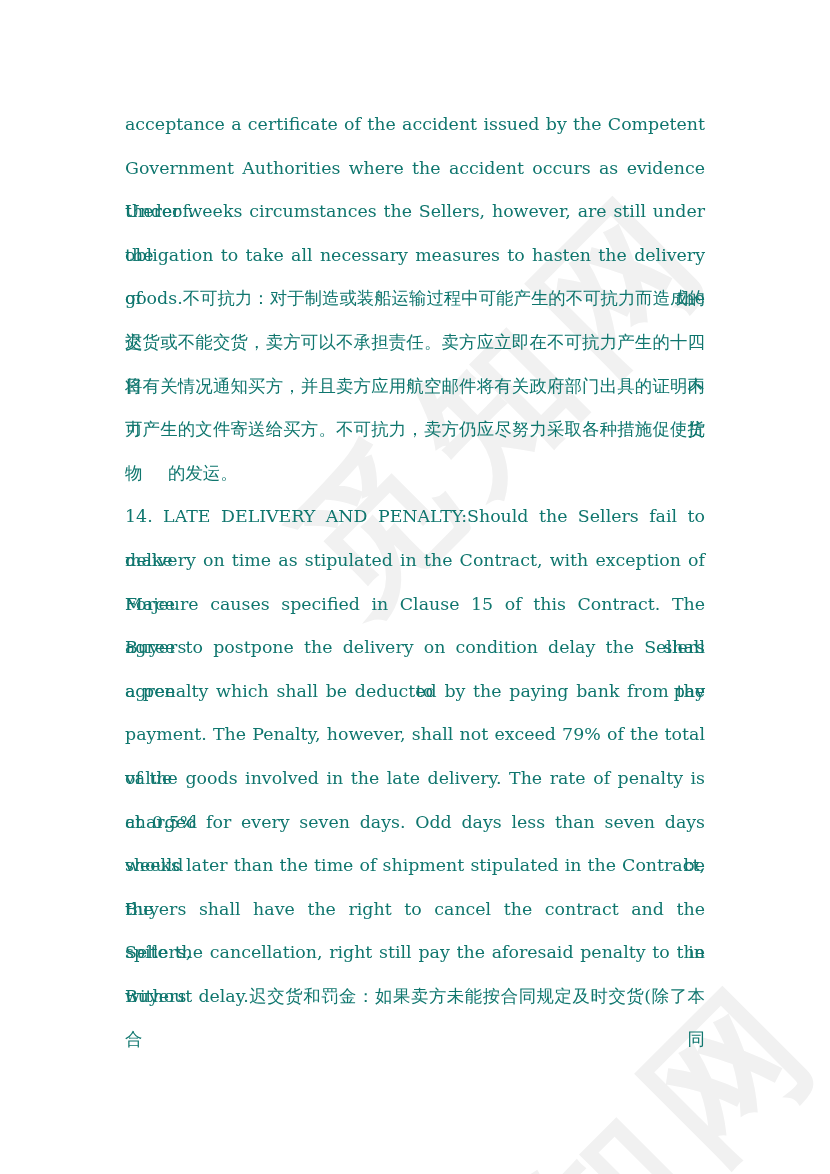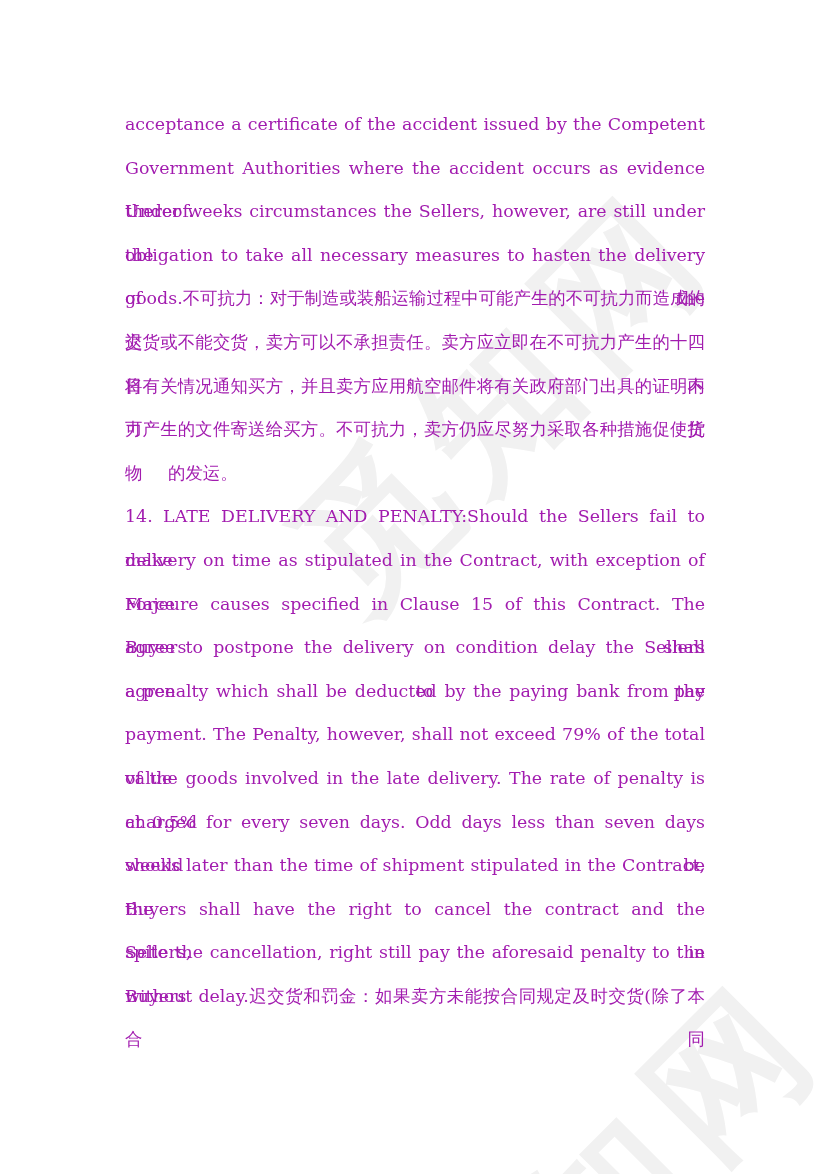--- a/index.html
+++ b/index.html
@@ -40,21 +40,21 @@
       top: 103px;
       width: 580px;
       z-index: 1;
     }
     .line {
       display: block;
       height: 43.6px;
       line-height: 43.6px;
       font-family: "DejaVu Serif", "Liberation Serif", serif;
       font-size: 17.4px;
-      color: #a21caf;
+      color: #0f766e;
       text-align: justify;
       text-align-last: justify;
       white-space: nowrap;
       overflow: visible;
     }
     .line.last {
       text-align-last: left;
     }
     .line .inner {
       display: inline-block;

